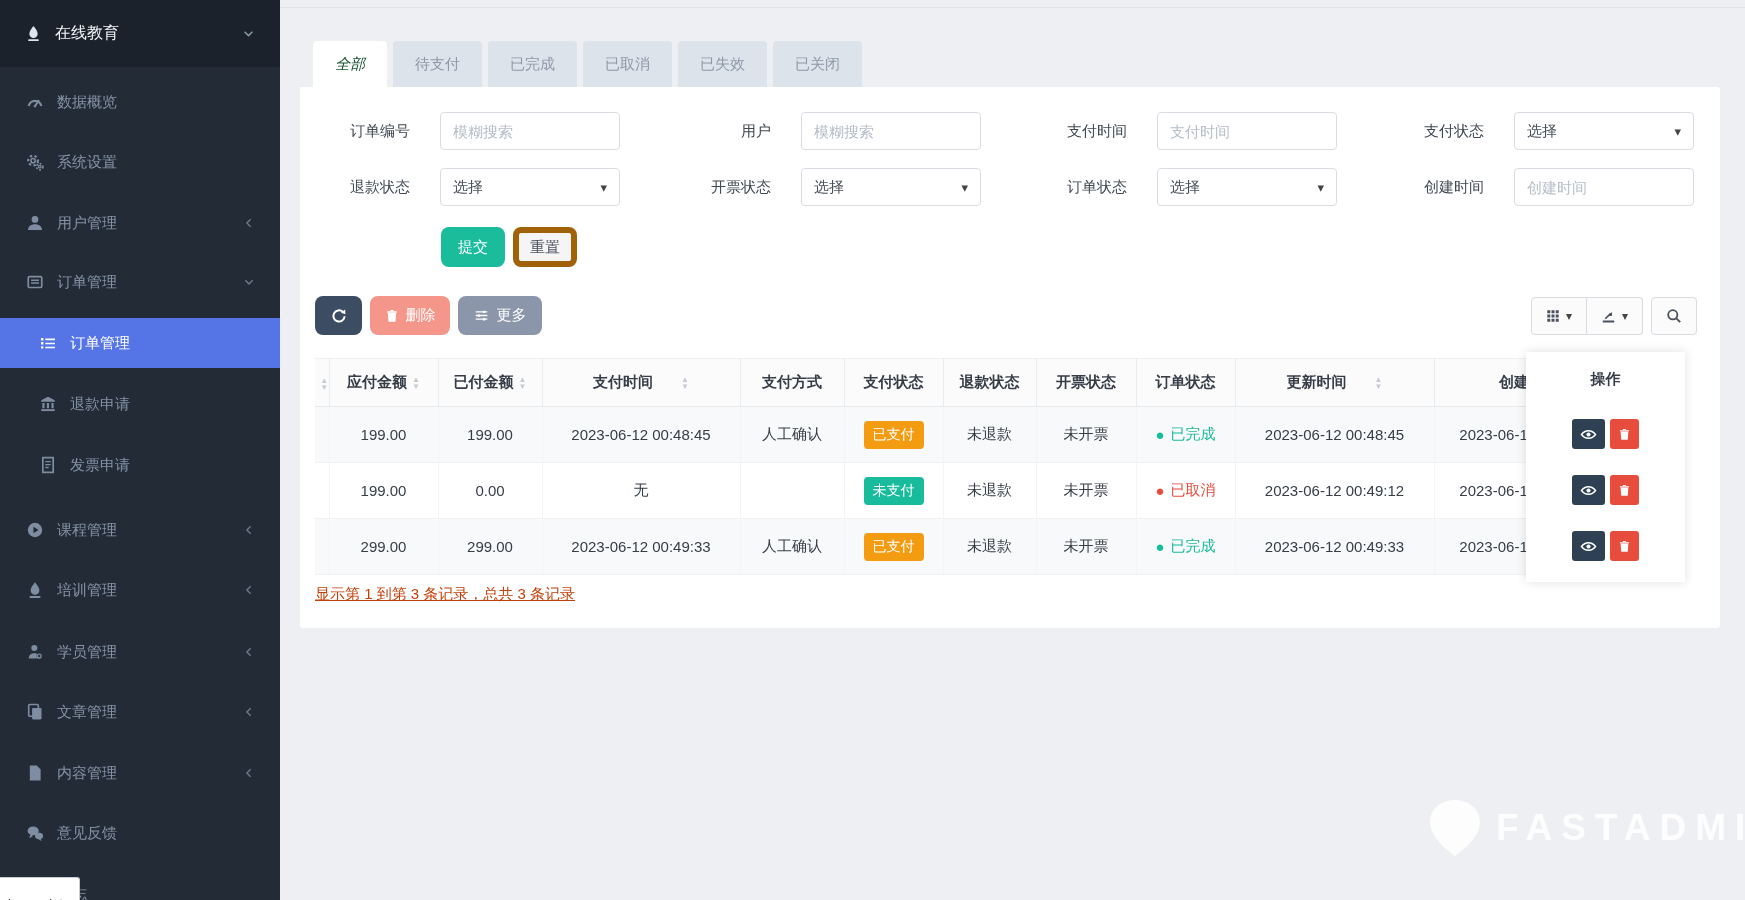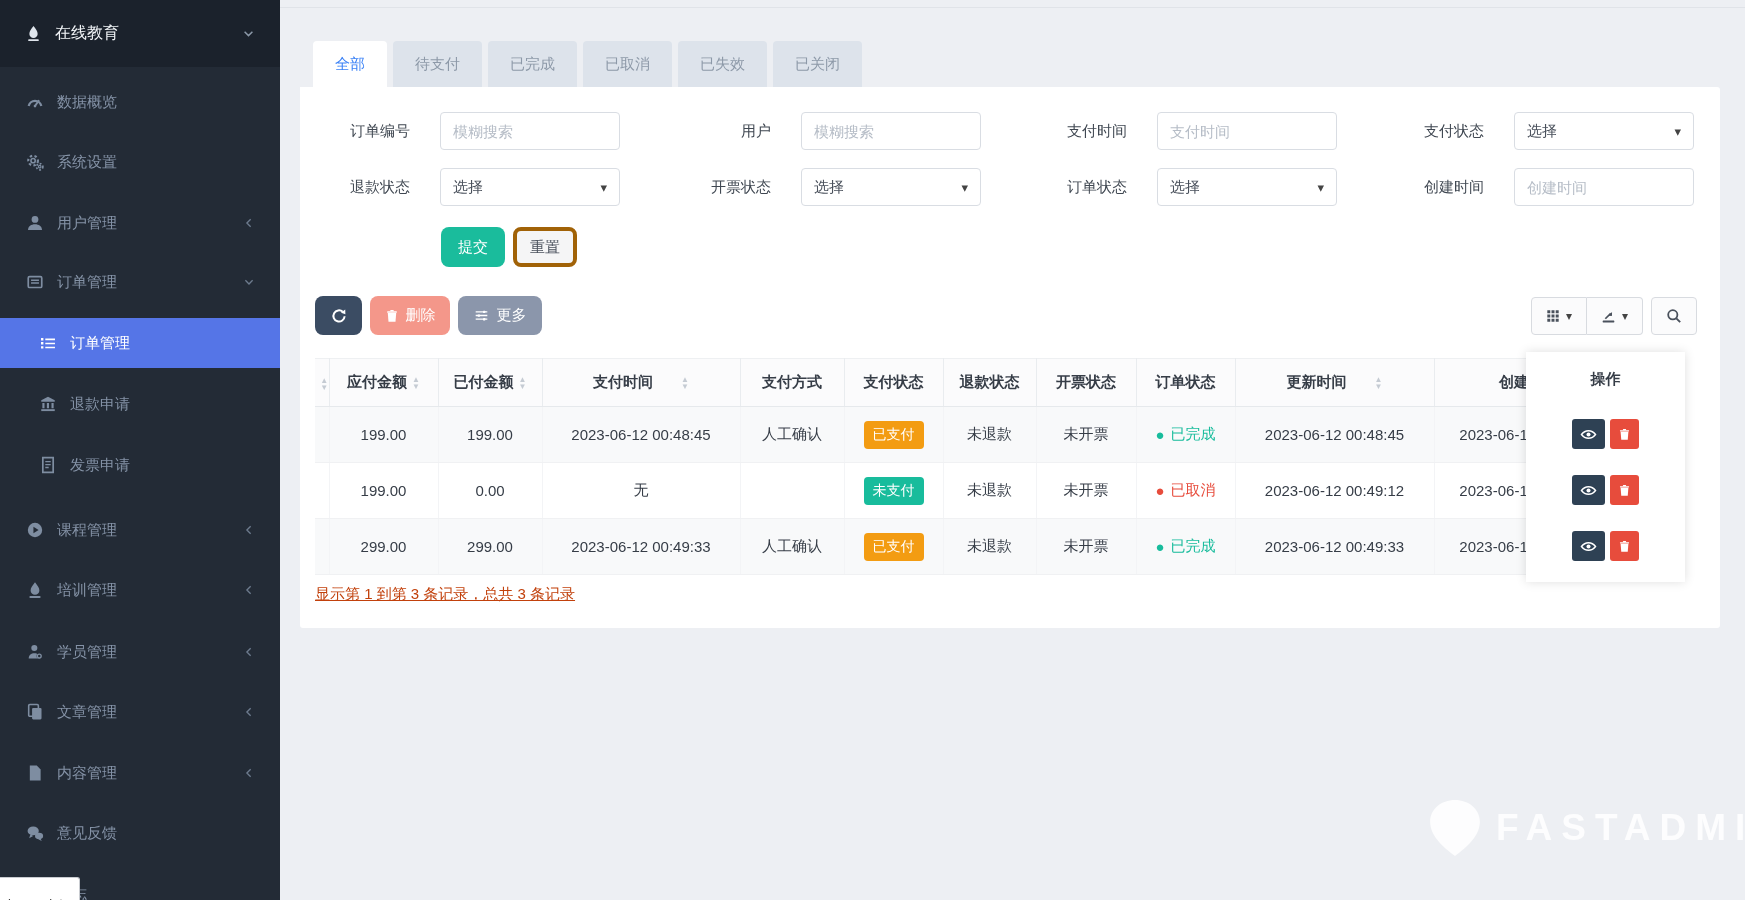--- a/index.html
+++ b/index.html
@@ -19,35 +19,35 @@
   .mi.sub { padding-left:39px; }
   .mi.active { background:#5575e7; color:#fff; height:50px; }
   .mi.active .ico { color:#fff; }
 
   
   .main { position:absolute; left:280px; top:0; width:1465px; height:900px; background:#edeff3; }
   .topline { position:absolute; left:0; top:7px; width:100%; height:1px; background:#e0e3e8; }
 
   .tabs { position:absolute; left:33px; top:41px; display:flex; gap:6px; }
   .tab { height:46px; padding:0 22px; display:flex; align-items:center; background:#dde3eb; color:#8d99a8; font-size:15px; border-radius:4px 4px 0 0; cursor:pointer; }
-  .tab.active { background:#ffffff; color:#3b82f6; }
+  .tab.active { background:#ffffff; color:#14532d;font-style:italic; }
 
   .card { position:absolute; left:20px; top:87px; width:1420px; height:541px; background:#fff; border-radius:0 3px 3px 3px;padding-left:16px; }
 
   
   .fcol { position:absolute; display:flex; align-items:center; height:38px; }
   .flabel { width:80px; text-align:right; margin-right:30px; font-size:15px; color:#404852; white-space:nowrap; }
   .finput { width:180px; height:38px; border:1px solid #d9dde3; border-radius:4px; padding:0 12px; font-size:15px; color:#404852; outline:none; font-family:inherit; background:#fff; }
   .finput::placeholder { color:#b6bdc7; }
   .fselect { width:180px; height:38px; border:1px solid #d9dde3; border-radius:4px; padding:0 12px; font-size:15px; color:#4a515c; display:flex; align-items:center; cursor:pointer; background:#fff; }
   .fselect .caret { margin-left:auto; font-size:13px; color:#444; }
 
   .btn { border:none; border-radius:8px; font-size:15px; cursor:pointer; font-family:inherit; display:inline-flex; align-items:center; justify-content:center; }
   .btn-submit { position:absolute; left:141px; top:140px; width:64px; height:40px; background:#1abc9c; color:#fff; }
-  .btn-reset { position:absolute; left:213px; top:140px; width:64px; height:40px; background:#f5f5f6; border:4px solid #a16207; color:#4a515c; }
+  .btn-reset { position:absolute; left:213px; top:140px; width:64px; height:40px; background:#f5f5f6; border:6px solid #a16207; color:#4a515c; }
   .btn-refresh { position:absolute; left:15px; top:209px; width:47px; height:39px; background:#3b4c63; color:#fff; }
   .btn-del { position:absolute; left:70px; top:209px; width:80px; height:39px; background:#f4978a; color:#fff; gap:7px; }
   .btn-more { position:absolute; left:158px; top:209px; width:84px; height:39px; background:#8b96ab; color:#fff; gap:8px; }
   .btn-light { height:38px; background:#fbfbfc; border:1px solid #d8dbe0; color:#4a515c; display:flex; align-items:center; justify-content:center; gap:6px; cursor:pointer; }
   .grp { position:absolute; right:77px; top:210px; display:flex; }
   .grp .btn-light { width:56px; }
   .grp .btn-light:first-child { border-radius:4px 0 0 4px; }
   .grp .btn-light:last-child { border-radius:0 4px 4px 0; border-left:none; }
   .btn-search { position:absolute; right:23px; top:210px; width:46px; border-radius:4px; }
   .caret { font-size:12px; color:#444; }

